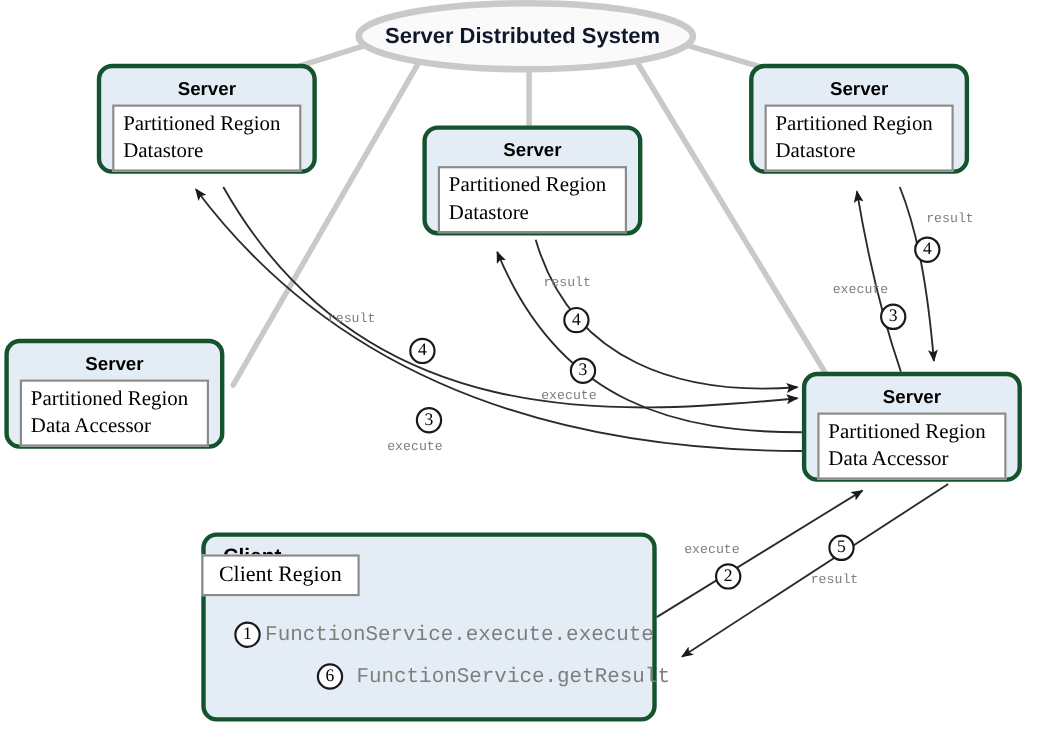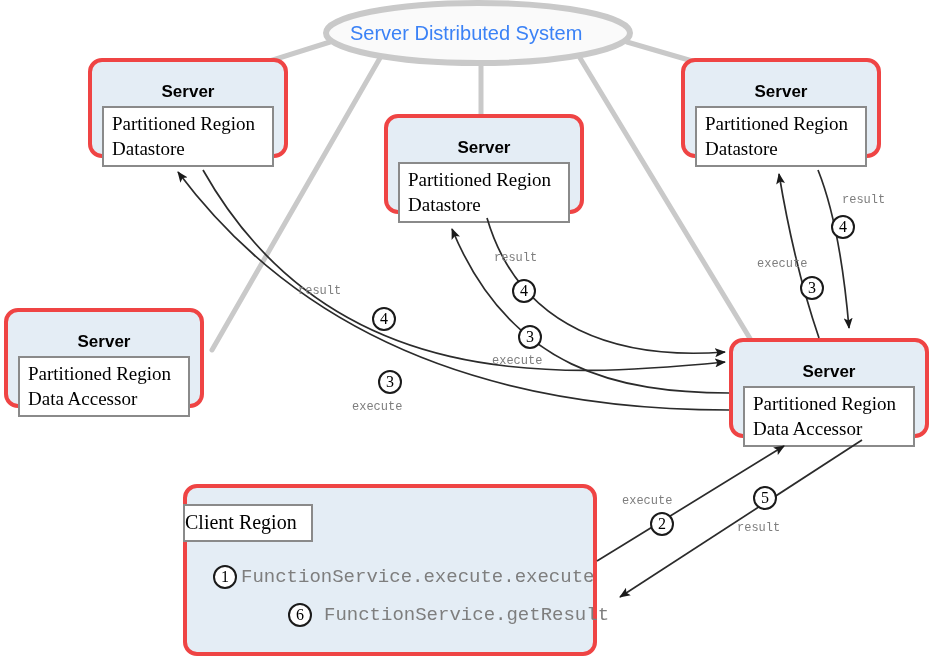--- a/index.html
+++ b/index.html
@@ -24,23 +24,23 @@
   }
   svg.back { z-index: 1; }
   svg.front { z-index: 3; }
 
   
   .node {
     position: absolute;
     z-index: 2;
     box-sizing: border-box;
     background: #e4edf5;
-    border: 4px solid #ef4444;
+    border: 4px solid #14532d;
     border-radius: 14px;
-    padding: 20px 10px 10px 10px;
+    padding: 9px 10px 10px 10px;
   }
   .node-title {
     font-family: "Liberation Sans", sans-serif;
     font-weight: bold;
     font-size: 17px;
     color: #000000;
     text-align: center;
     line-height: 20px;
     margin-bottom: 4px;
   }
@@ -62,21 +62,21 @@
     white-space: nowrap;
   }
 
   
   .client-region {
     position: absolute;
     left: 183px;
     top: 504px;
     background: #ffffff;
     border: 2px solid #8a8a8a;
-    padding: 4px 14px 5px 0;
+    padding: 4px 14px 5px 14px;
   }
   .client-region .inner-line { font-size: 20px; }
 
   
   .call-row {
     position: absolute;
     display: flex;
     align-items: center;
     gap: 4px;
   }
@@ -106,23 +106,23 @@
     position: absolute;
     z-index: 4;
   }
   .edge-anno .mono-label {
     font-size: 12px;
   }
   .ellipse-title {
     position: absolute;
     z-index: 2;
     font-family: "Liberation Sans", sans-serif;
-    font-weight: normal;
+    font-weight: bold;
     font-size: 20px;
-    color: #3b82f6;
+    color: #0f172a;
     white-space: nowrap;
   }
 </style>
 </head>
 <body>
 
 <div id="canvas">
 
   <svg class="layer back" viewBox="0 0 945 667">
 

